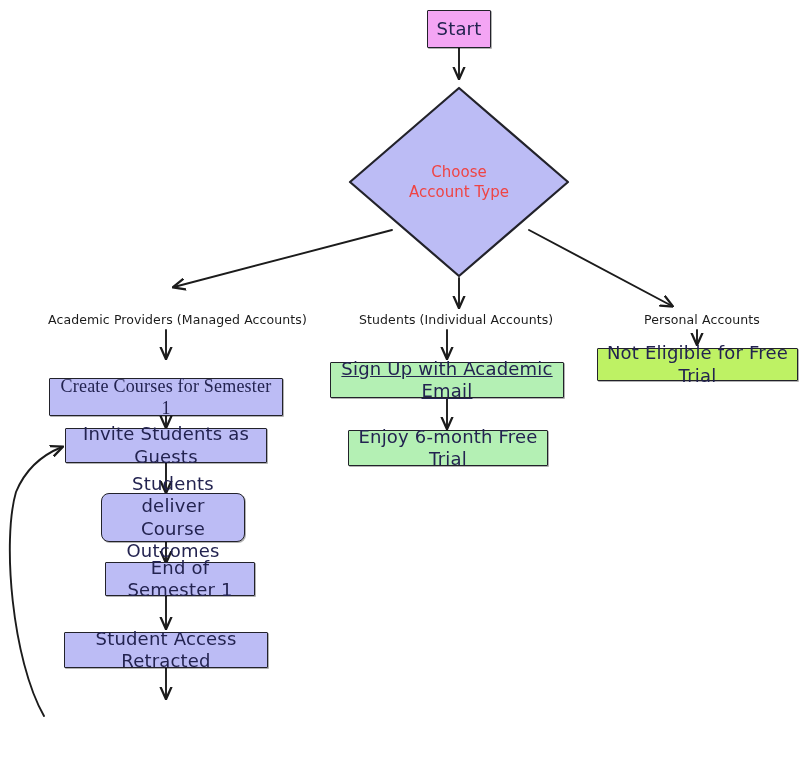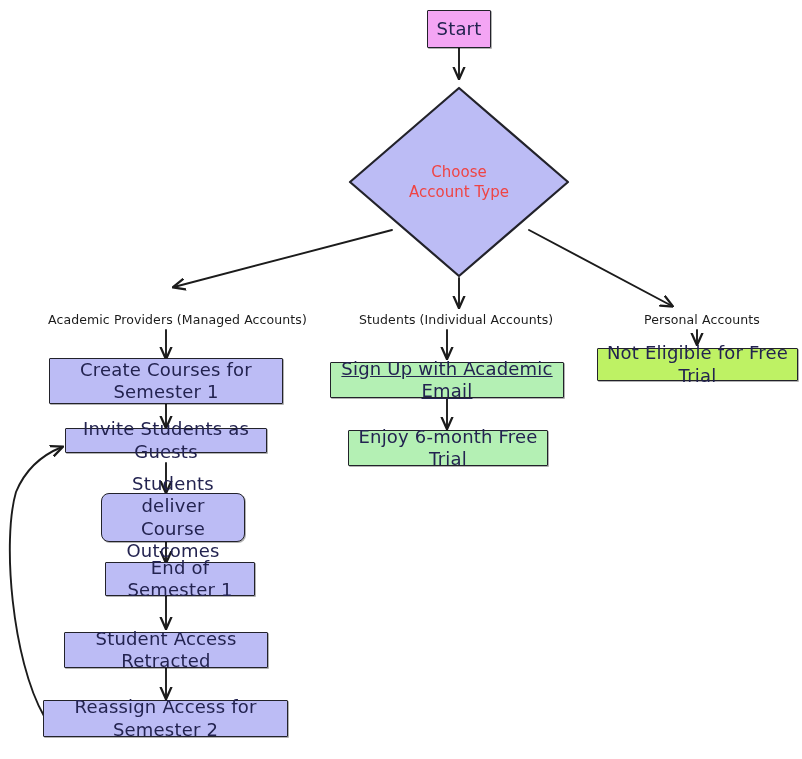--- a/index.html
+++ b/index.html
@@ -140,44 +140,41 @@
   <div class="edge-label" style="left:33px; top:312px;">
     <span>Academic Providers (Managed Accounts)</span>
   </div>
   <div class="edge-label" style="left:344px; top:312px;">
     <span>Students (Individual Accounts)</span>
   </div>
   <div class="edge-label" style="left:629px; top:312px;">
     <span>Personal Accounts</span>
   </div>
 
-  <div class="node process" style="left:49px; top:358px; width:234px; height:46px;">
+  <div class="node process" style="left:49px; top:378px; width:234px; height:38px;font-family:Liberation Serif, serif;">
     <span>Create Courses for Semester 1</span>
   </div>
 
-  <div class="node process" style="left:65px; top:428px; width:202px; height:25px;">
+  <div class="node process" style="left:65px; top:428px; width:202px; height:35px;">
     <span>Invite Students as Guests</span>
   </div>
 
   <div class="node process" style="left:101px; top:493px; width:144px; height:49px;border-radius:8px;">
     <span>Students deliver
 Course Outcomes</span>
   </div>
 
   <div class="node process" style="left:105px; top:562px; width:150px; height:34px;">
     <span>End of Semester 1</span>
   </div>
 
   <div class="node process" style="left:64px; top:632px; width:204px; height:36px;">
     <span>Student Access Retracted</span>
   </div>
 
-  <div class="node process" style="left:43px; top:700px; width:245px; height:37px;">
-    <span>Reassign Access for Semester 2</span>
-  </div>
 
   <div class="node success" style="left:330px; top:362px; width:234px; height:36px;text-decoration:underline;">
     <span>Sign Up with Academic Email</span>
   </div>
 
   <div class="node success" style="left:348px; top:430px; width:200px; height:36px;">
     <span>Enjoy 6-month Free Trial</span>
   </div>
 
   <div class="node warn" style="left:597px; top:348px; width:201px; height:33px;">

